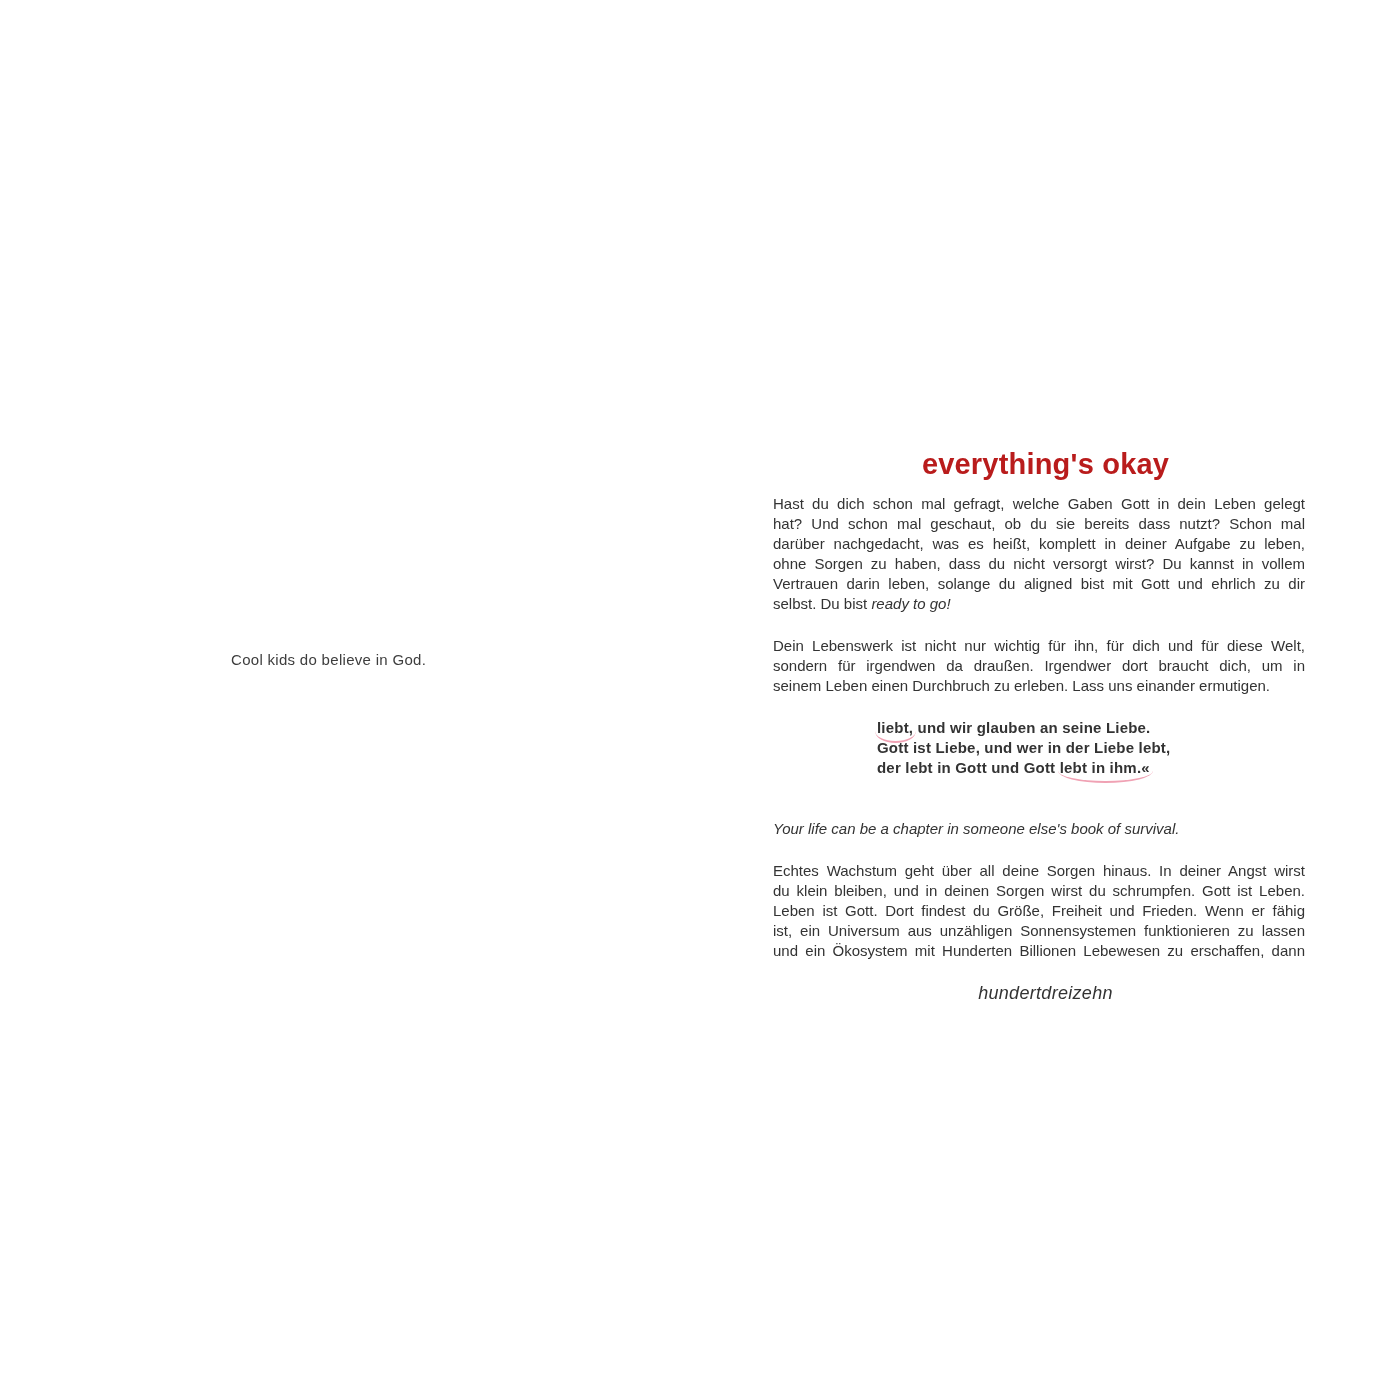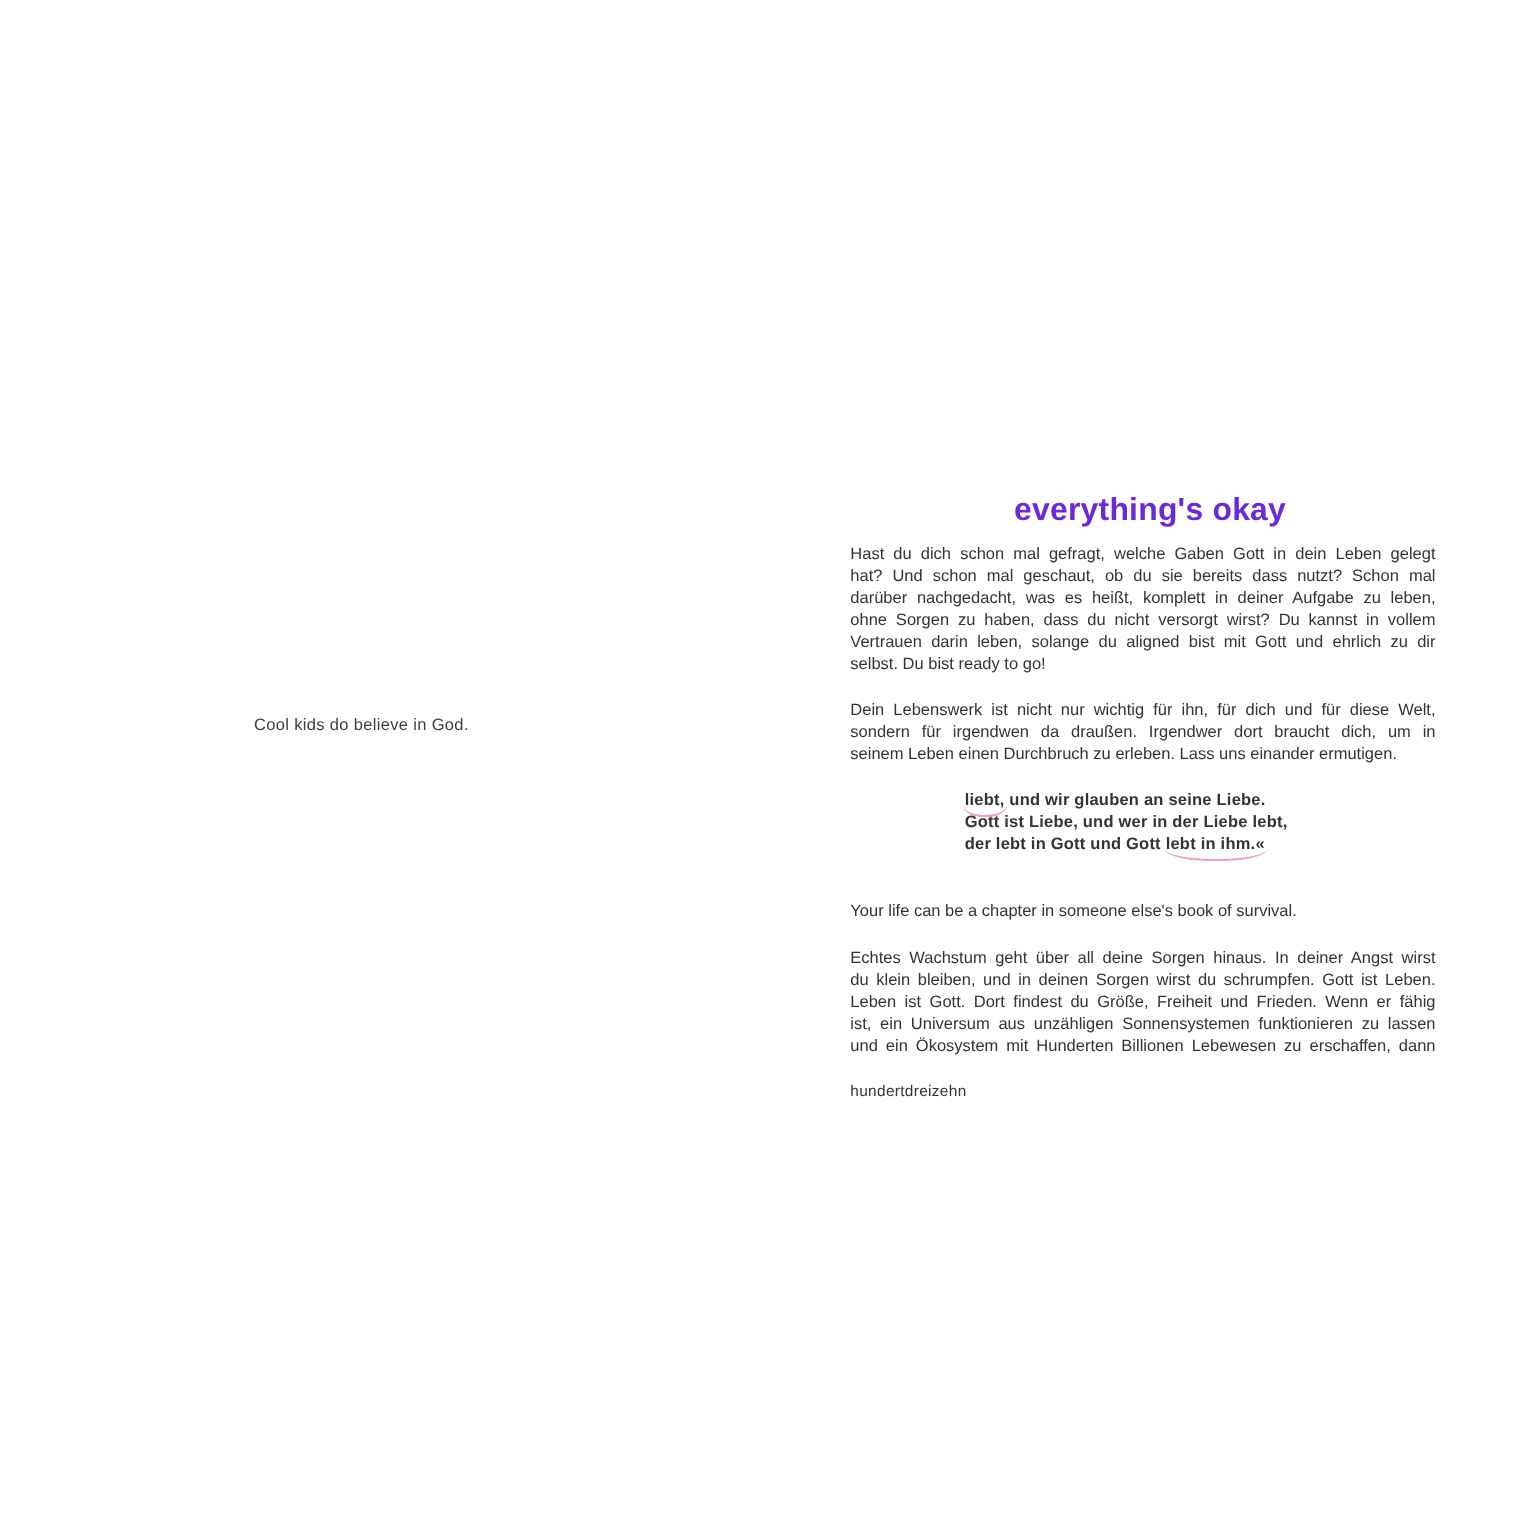--- a/index.html
+++ b/index.html
@@ -49,21 +49,21 @@
   .para {
     margin: 0 13px 22px 0;
   }
   .line {
     line-height: 20px;
   }
   .just {
     text-align: justify;
     text-align-last: justify;
   }
-  .it { }
+  .it { font-style: italic; }
   .quote-block {
     margin: 20px 0 41px 104px;
     font-weight: 700;
     letter-spacing: 0.2px;
   }
   .quote-attribution {
     font-weight: 400;
     font-style: italic;
     line-height: 20px;
   }
@@ -75,37 +75,38 @@
     position: absolute;
     left: -2px;
     right: -3px;
     bottom: -7px;
     height: 10px;
     border-bottom: 2.5px solid var(--pink, #f0a2b4);
     border-radius: 50% / 0 0 100% 100%;
   }
   .page-number {
     margin-top: 17px;
-    text-align: left;
-    font-size: 14px;
+    text-align: center;
+    font-style: italic;
+    font-size: 18px;
     letter-spacing: 0.3px;
   }
 </style>
 </head>
 <body>
 
 <div class="spread" style="background: rgb(255, 255, 255); color: rgb(51, 51, 51); --pink: #f0a2b4;">
 
   <div class="left-page">
     <div class="caption" style="color: rgb(61, 61, 61);">Cool kids do believe in God.</div>
   </div>
 
   <div class="right-page">
 
-    <h1 class="chapter-title" style="color: #6d28d9;">everything's okay</h1>
+    <h1 class="chapter-title" style="color: #b91c1c;">everything's okay</h1>
 
     <div class="para">
         <div class="line just"><span>Hast du dich schon mal gefragt, welche Gaben Gott in dein Leben gelegt</span></div>
         <div class="line just"><span>hat? Und schon mal geschaut, ob du sie bereits dass nutzt? Schon mal</span></div>
         <div class="line just"><span>darüber nachgedacht, was es heißt, komplett in deiner Aufgabe zu leben,</span></div>
         <div class="line just"><span>ohne Sorgen zu haben, dass du nicht versorgt wirst? Du kannst in vollem</span></div>
         <div class="line just"><span>Vertrauen darin leben, solange du aligned bist mit Gott und ehrlich zu dir</span></div>
         <div class="line"><span>selbst. Du bist </span><span class="it">ready to go!</span></div>
       </div>
 

